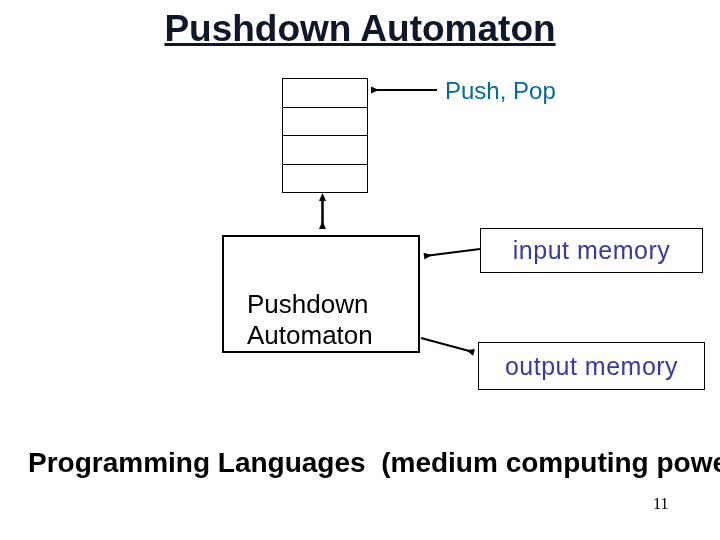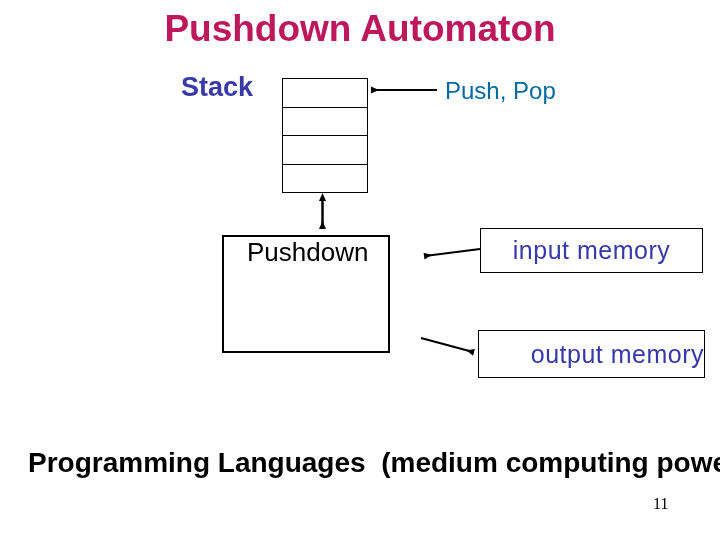--- a/index.html
+++ b/index.html
@@ -8,22 +8,23 @@
     background: #ffffff;
     overflow: hidden;
     font-family: "Liberation Sans", sans-serif;
     color: #000000;
   }
   .slide { position: relative; width: 720px; height: 540px; background: #fff; }
 
   .title {
     position: absolute; top: 8px; left: 0; width: 720px;
     text-align: center;
-    font-size: 37px; font-weight: bold; color: #be185d;
+    font-size: 37px; font-weight: bold; color: #0f172a;
     letter-spacing: 0px;
+    text-decoration: underline;
   }
 
   .stack-label {
     position: absolute; left: 181px; top: 72px;
     font-size: 27px; font-weight: bold;
     color: #3838a8;
   }
 
   .stack-box {
     position: absolute; left: 282px; top: 78px;
@@ -35,39 +36,39 @@
   .stack-cell { flex: 1; border-bottom: 1.5px solid #000; }
   .stack-cell:last-child { border-bottom: none; }
 
   .push-pop-label {
     position: absolute; left: 445px; top: 77px;
     font-size: 24px; color: #0369a1;
   }
 
   .automaton-box {
     position: absolute; left: 222px; top: 235px;
-    width: 168px; height: 118px;
+    width: 198px; height: 118px;
     border: 2px solid #000;
-    display: flex; flex-direction: column; justify-content: flex-start;
+    display: flex; flex-direction: column; justify-content: flex-end;
     padding-left: 23px;
     background: #fff;
   }
   .automaton-box .line { font-size: 26px; color: #000; }
 
   .memory-box {
     position: absolute;
     border: 1.5px solid #000;
     display: flex; align-items: center; justify-content: center;
     background: #fff;
   }
   .memory-box span {
     font-size: 25px; color: #3838a8; letter-spacing: 0.5px;
   }
   .input-memory  { left: 480px; top: 228px; width: 223px; height: 45px; }
-  .output-memory { left: 478px; top: 330px; width: 227px; height: 48px; justify-content: flex-end; }
+  .output-memory { left: 478px; top: 342px; width: 227px; height: 48px; }
 
   .arrows {
     position: absolute; left: 0; top: 0; width: 720px; height: 540px;
     pointer-events: none;
   }
 
   .footer {
     position: absolute; left: 28px; top: 447px;
     font-size: 28px; font-weight: bold; color: #000;
     white-space: pre;
@@ -79,21 +80,20 @@
     font-size: 16px; color: #000;
   }
 </style>
 </head>
 <body>
 
 <div class="slide">
 
   <div class="title">Pushdown Automaton</div>
 
-  <div class="stack-label">Stack</div>
 
   <div class="stack-box">
       <div class="stack-cell"></div>
       <div class="stack-cell"></div>
       <div class="stack-cell"></div>
       <div class="stack-cell"></div>
     </div>
 
   <div class="push-pop-label">Push, Pop</div>
 
@@ -108,20 +108,21 @@
 
     <line x1="322.5" y1="200" x2="322.5" y2="228" stroke="#000" stroke-width="2.5" marker-start="url(#ah)" marker-end="url(#ah)"></line>
 
     <line x1="480" y1="249" x2="425" y2="256" stroke="#000" stroke-width="2" marker-end="url(#ah)"></line>
 
     <line x1="421" y1="338" x2="473" y2="352" stroke="#000" stroke-width="2" marker-end="url(#ah)"></line>
   </svg>
 
   <div class="automaton-box">
     <div class="line">Pushdown</div>
+    <div class="line">Automaton</div>
   </div>
 
   <div class="memory-box input-memory">
     <span>input memory</span>
   </div>
 
   <div class="memory-box output-memory">
     <span>output memory</span>
   </div>
 

